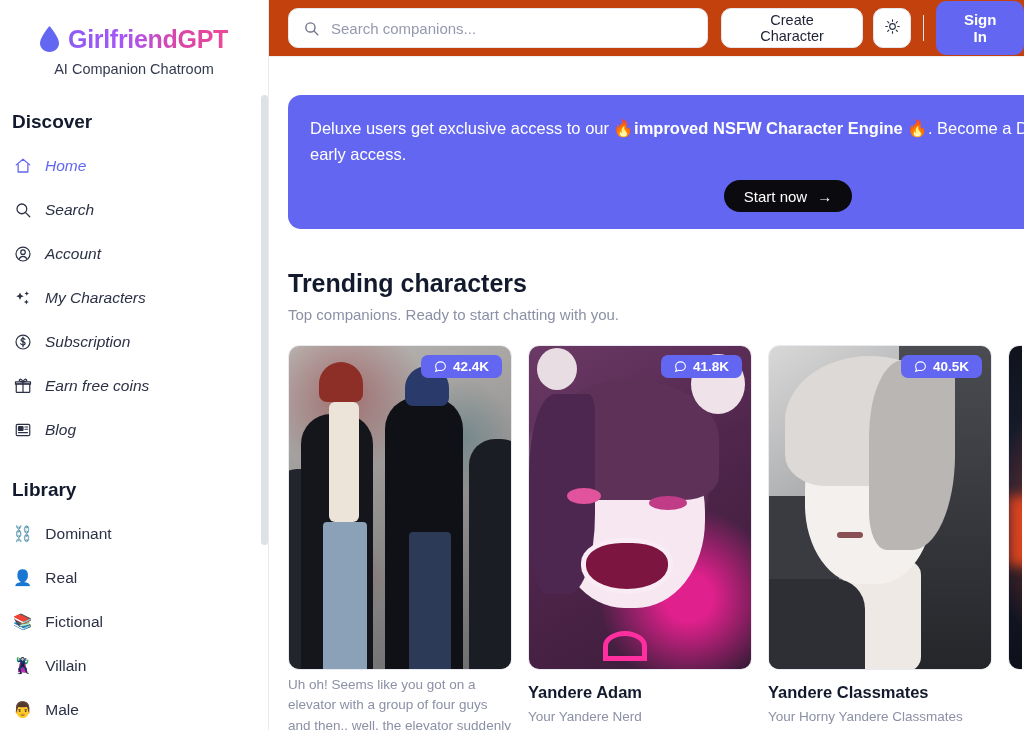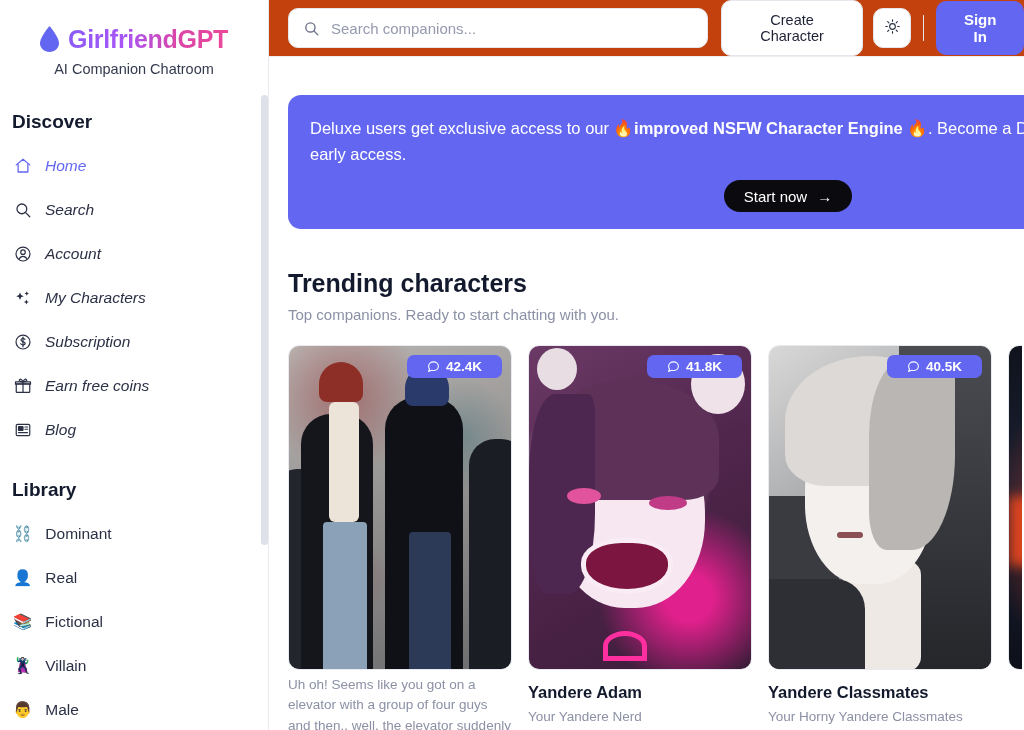--- a/index.html
+++ b/index.html
@@ -87,21 +87,21 @@
   }
   .searchbox {
     flex: 0 0 420px; height: 40px;
     border: 1px solid #e6e7ec; border-radius: 10px;
     display: flex; align-items: center; gap: 11px;
     padding: 0 14px; background: #fff;
   }
   .searchbox .sicon { width: 17px; height: 17px; flex: 0 0 17px; color:#6b7186; }
   .search-ph { font-size: 15px; color: #9499ad; }
   .btn-create {
-    margin-left: 13px; height: 56px; padding: 5px 17px;
+    margin-left: 13px; height: 40px; padding: 5px 17px;
     border: 1px solid #e6e7ec; border-radius: 10px; background: #fff;
     font-size: 14.5px; font-weight: 500; color: #1e2235;
     display: flex; align-items: center; cursor: pointer;
   }
   .btn-theme {
     margin-left: 10px; width: 40px; height: 40px;
     border: 1px solid #e6e7ec; border-radius: 10px; background: #fff;
     display: flex; align-items: center; justify-content: center; cursor: pointer;
   }
   .vdiv { width: 1px; height: 26px; background: #e6e7ec; margin-left: 12px; }
@@ -136,21 +136,21 @@
   .cards { display: flex; gap: 16px; margin-top: 22px; }
   .card { width: 224px; flex: 0 0 224px; }
   .card-img {
     width: 224px; height: 325px; border-radius: 11px;
     position: relative; overflow: hidden;
     border: 1px solid #e9eaef;
   }
   .badge {
     position: absolute; top: 9px; right: 9px;
     background: #6366f1; color: #fff;
-    border-radius: 7px; height: 23px; padding: 0 20px;
+    border-radius: 7px; height: 23px; padding: 0 13px;
     font-size: 13.5px; font-weight: bold;
     display: flex; align-items: center; gap: 6px;
   }
   .badge svg { display: block; }
   .card-name { font-size: 16.5px; font-weight: bold; color: #141a2e; margin-top: 13px; }
   .card-desc { font-size: 13.5px; color: #8b90a5; line-height: 1.5; margin-top: 5px; }
 
   
   .art { position: absolute; inset: 0; }
   .a1 { background:

